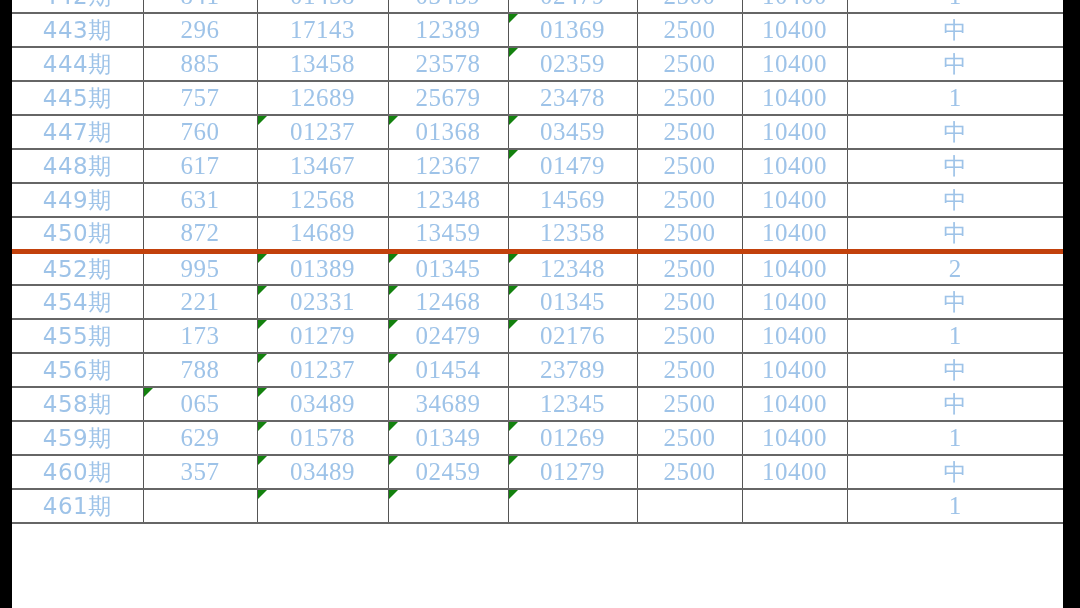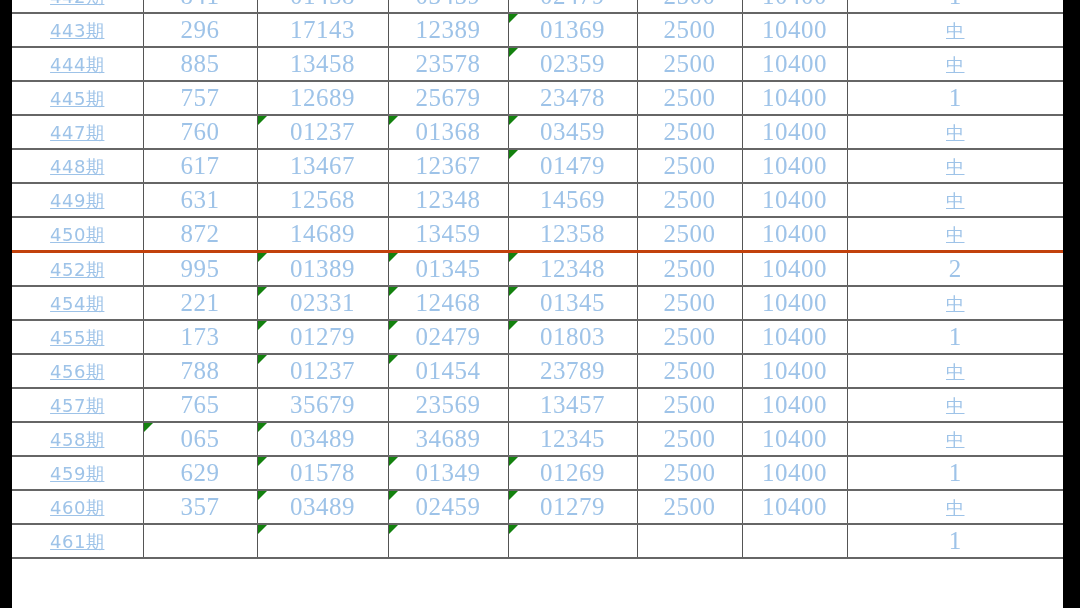--- a/index.html
+++ b/index.html
@@ -69,34 +69,34 @@
     color: #9ec3e8;
     border-right: 1px solid #555555;
     border-bottom: 2px solid #666666;
     padding: 0;
     position: relative;
     background: #ffffff;
     white-space: nowrap;
     letter-spacing: 0.5px;
   }
   table.grid td:last-child { border-right: none; }
-  table.grid tr.thick-top td { border-top: 3px solid #c2410c; }
+  table.grid tr.thick-top td { border-top: 5px solid #c2410c; }
 
   
   .cmt {
     position: absolute;
     top: 0;
     left: 0;
     width: 0;
     height: 0;
     border-top: 9px solid #13810e;
     border-right: 9px solid transparent;
     pointer-events: none;
   }
-  .cn { font-family: "DejaVu Sans", "Liberation Sans", sans-serif; font-size: 18px; text-decoration: underline; }
+  .cn { font-family: "DejaVu Sans", "Liberation Sans", sans-serif; font-size: 23px; }
 </style>
 </head>
 <body>
 
 <div id="screen">
 
   <div class="bar-left"></div>
   <div class="bar-right"></div>
 
   <div id="sheet">
@@ -210,41 +210,31 @@
             <td><span class="cmt"></span><span>01345</span></td>
             <td><span>2500</span></td>
             <td><span>10400</span></td>
             <td><span class="cn">中</span></td>
           </tr>
           <tr>
             <td><span class="cn">455期</span></td>
             <td><span>173</span></td>
             <td><span class="cmt"></span><span>01279</span></td>
             <td><span class="cmt"></span><span>02479</span></td>
-            <td><span class="cmt"></span><span>01803</span></td>
+            <td><span class="cmt"></span><span>02176</span></td>
             <td><span>2500</span></td>
             <td><span>10400</span></td>
             <td><span>1</span></td>
           </tr>
           <tr>
             <td><span class="cn">456期</span></td>
             <td><span>788</span></td>
             <td><span class="cmt"></span><span>01237</span></td>
             <td><span class="cmt"></span><span>01454</span></td>
             <td><span>23789</span></td>
-            <td><span>2500</span></td>
-            <td><span>10400</span></td>
-            <td><span class="cn">中</span></td>
-          </tr>
-          <tr>
-            <td><span class="cn">457期</span></td>
-            <td><span>765</span></td>
-            <td><span>35679</span></td>
-            <td><span>23569</span></td>
-            <td><span>13457</span></td>
             <td><span>2500</span></td>
             <td><span>10400</span></td>
             <td><span class="cn">中</span></td>
           </tr>
           <tr>
             <td><span class="cn">458期</span></td>
             <td><span class="cmt"></span><span>065</span></td>
             <td><span class="cmt"></span><span>03489</span></td>
             <td><span>34689</span></td>
             <td><span>12345</span></td>

